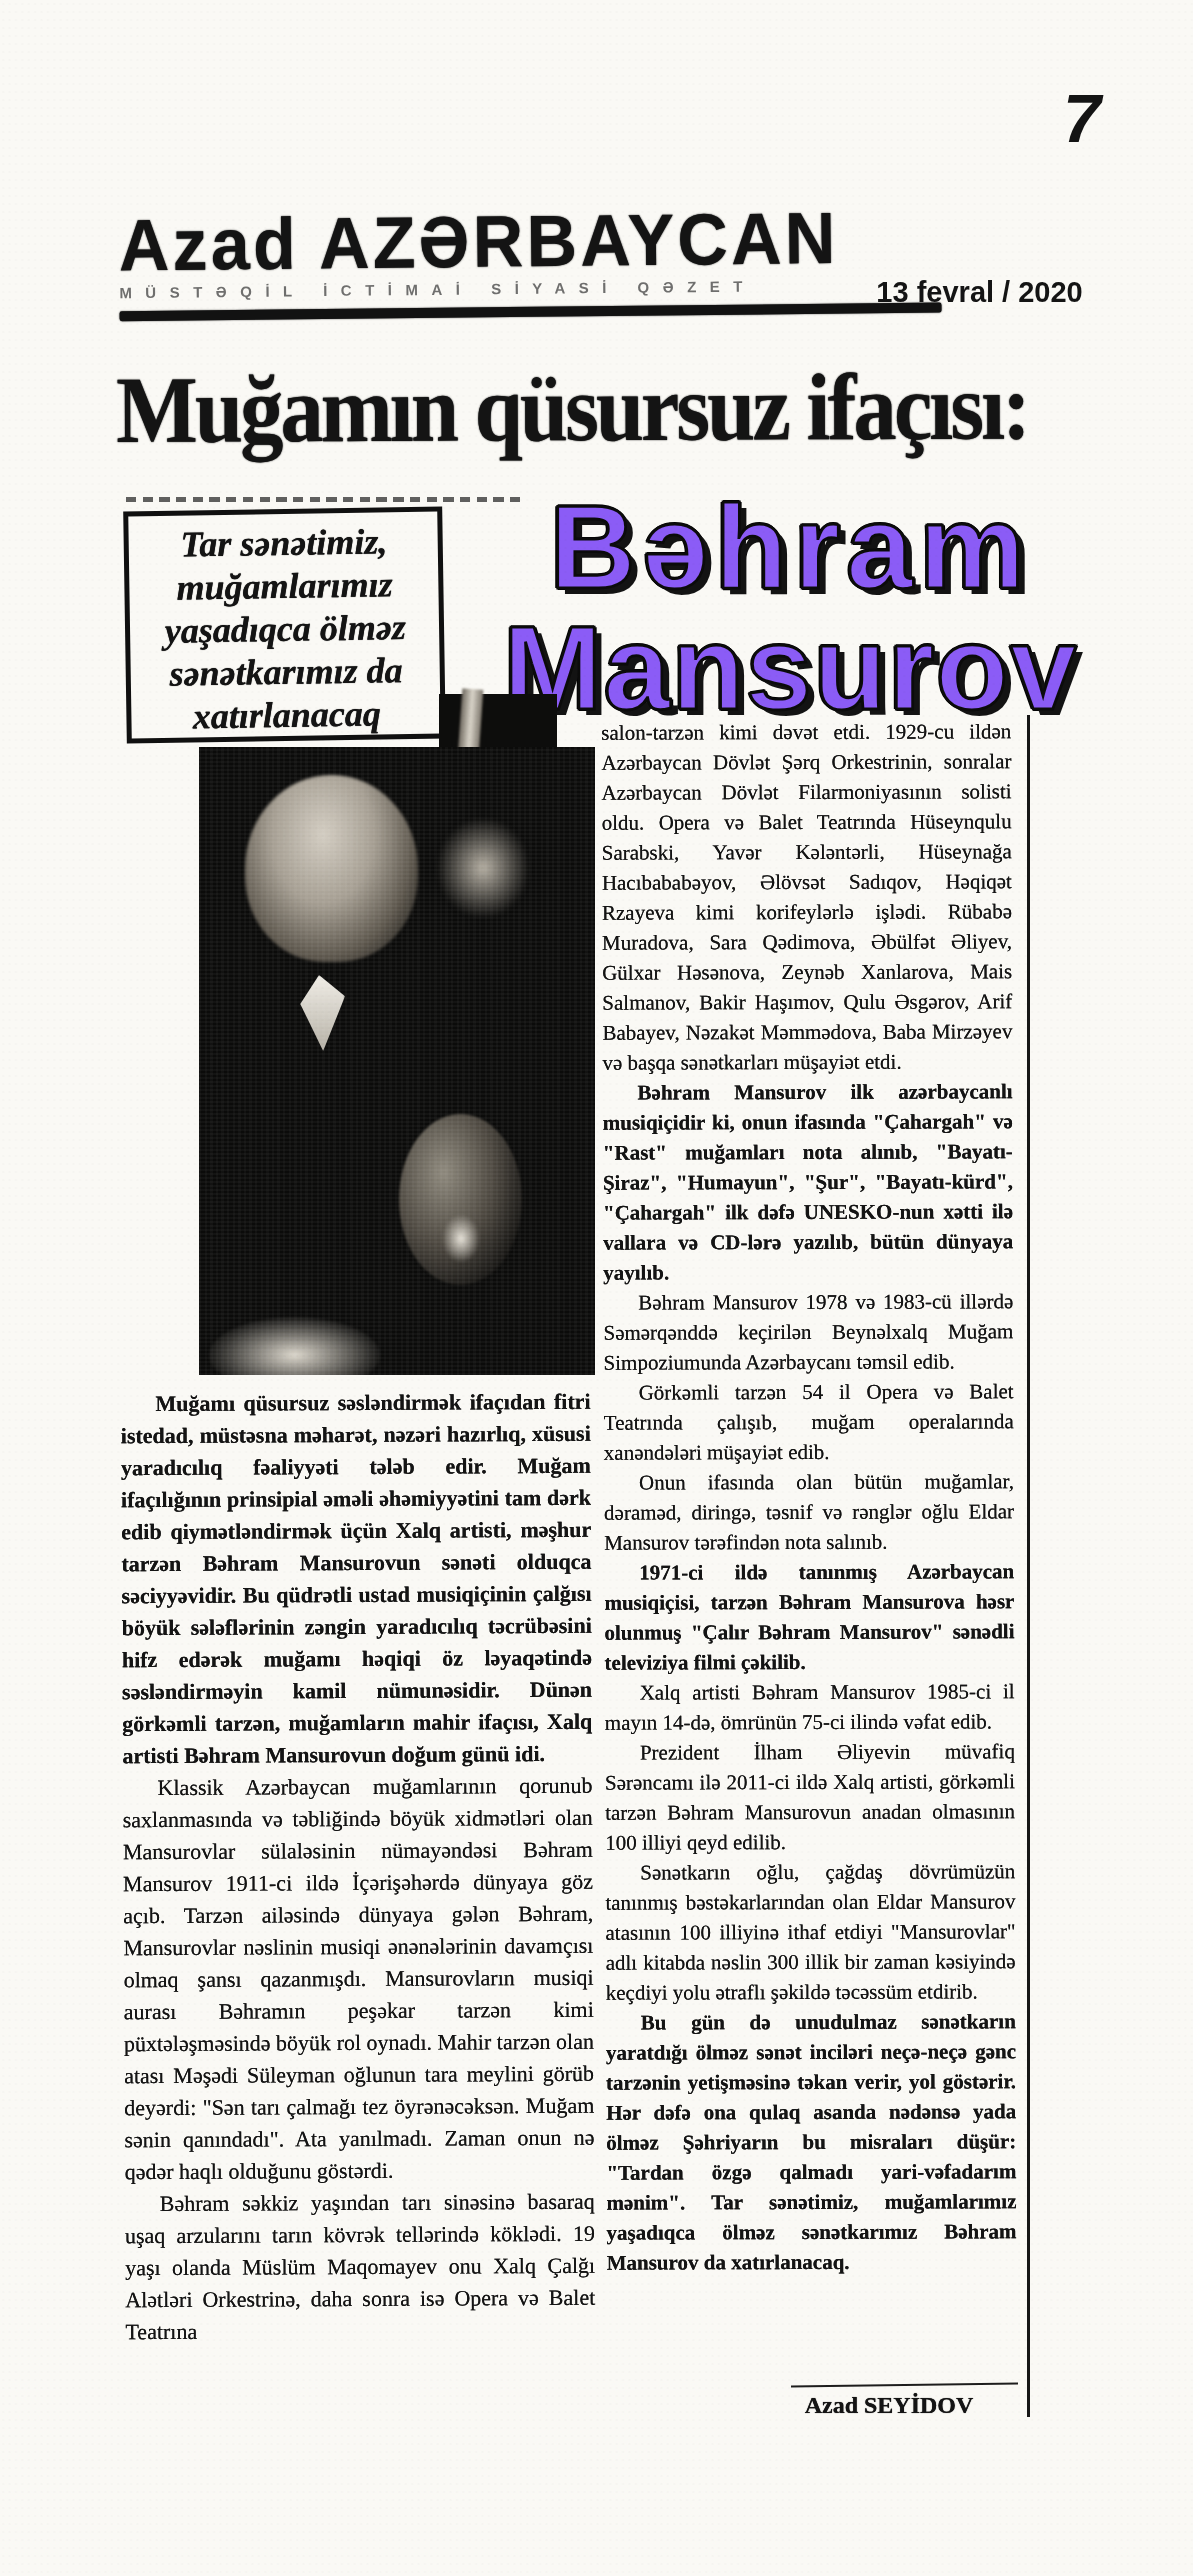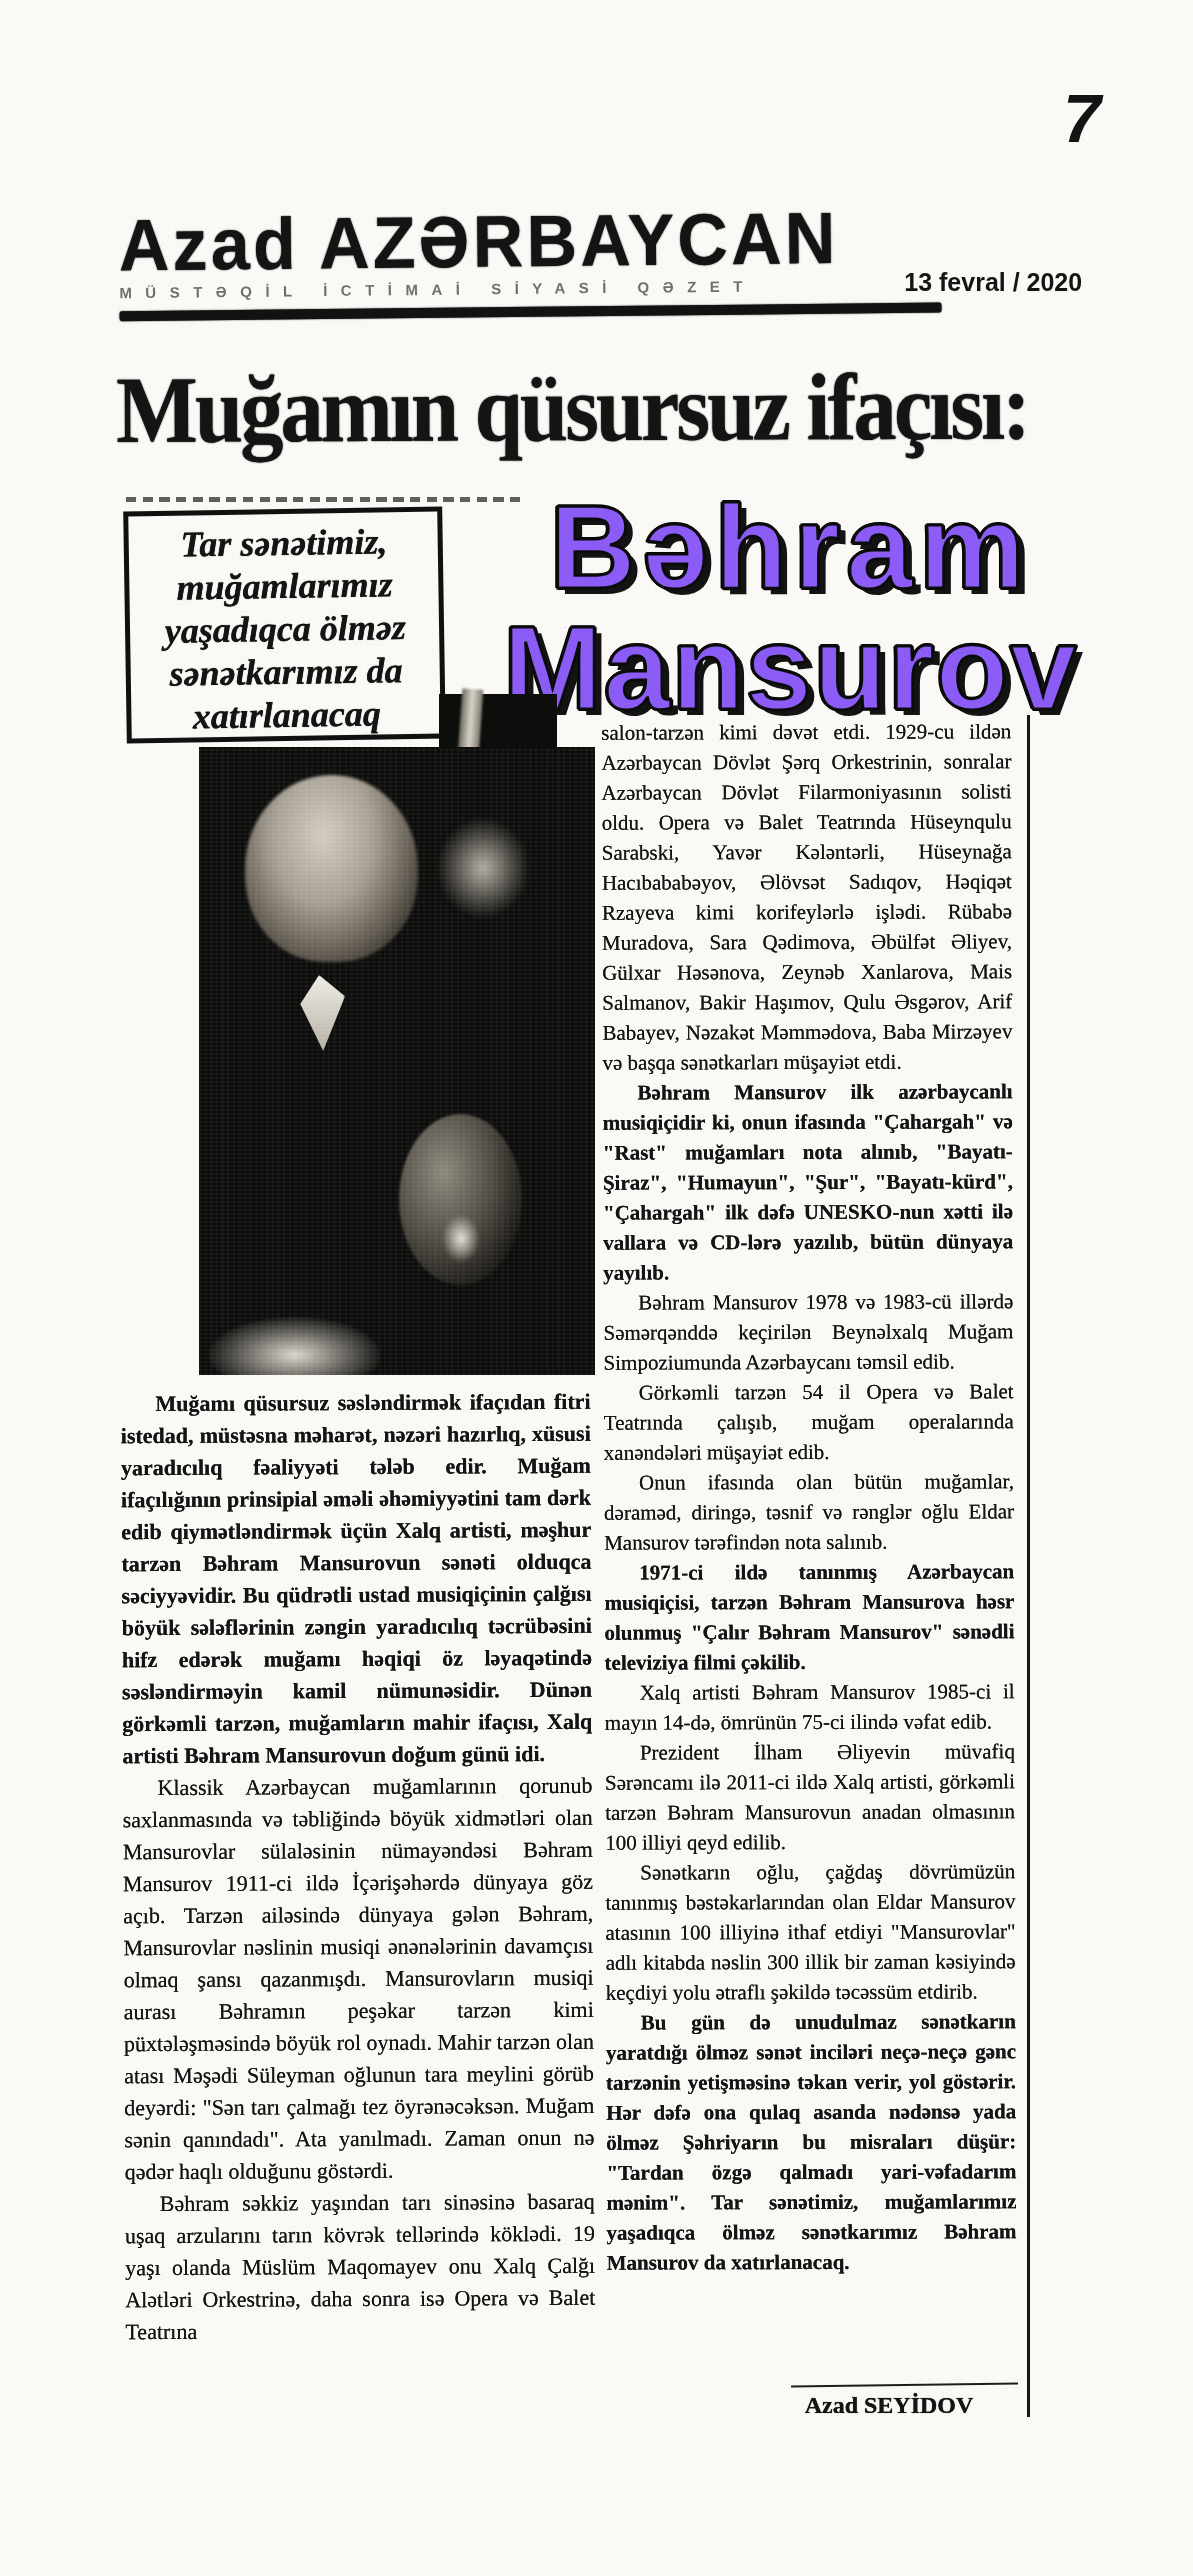--- a/index.html
+++ b/index.html
@@ -24,22 +24,22 @@
     font-size:70px; line-height:73px; letter-spacing:3.2px; white-space:nowrap;
     transform:scaleY(1.04); transform-origin:left top; text-shadow:0 0 1.6px #1a1a1a;
   }
   .mast-sub{
     margin-top:3.2px; font-family:"Liberation Sans", sans-serif; font-weight:bold;
     font-size:15px; letter-spacing:13.5px; color:#4d4d4d; opacity:.8; white-space:nowrap;
   }
   .mast-rule{ margin-top:9.5px; width:822px; height:10.3px; background:#121212; border-radius:2.4px;
     box-shadow:0 0 1.6px #222; }
   .mast-date{
-    position:absolute; right:22px; bottom:15px;
-    font-family:"Liberation Sans", sans-serif; font-weight:bold; font-size:25px;
+    position:absolute; right:22px; bottom:3px;
+    font-family:"Liberation Sans", sans-serif; font-weight:bold; font-size:29px;
     transform:rotate(0.6deg);
   }
   .headline{
     position:absolute; left:116px; top:351px; white-space:nowrap;
     font-weight:bold; font-size:95px; line-height:119px; letter-spacing:-3.2px;
     transform:scaleX(0.91) rotate(-0.2deg); transform-origin:left top;
     text-shadow:0 0 1.6px #000;
   }
   .box-scrap{
     position:absolute; left:126px; top:497px; width:401px; height:4.8px; opacity:.75;

